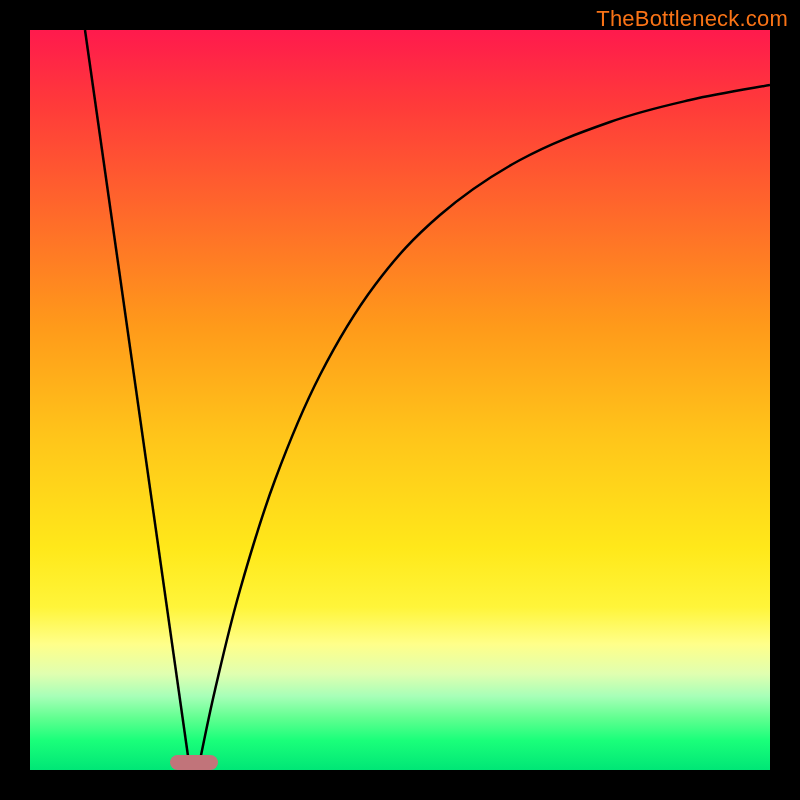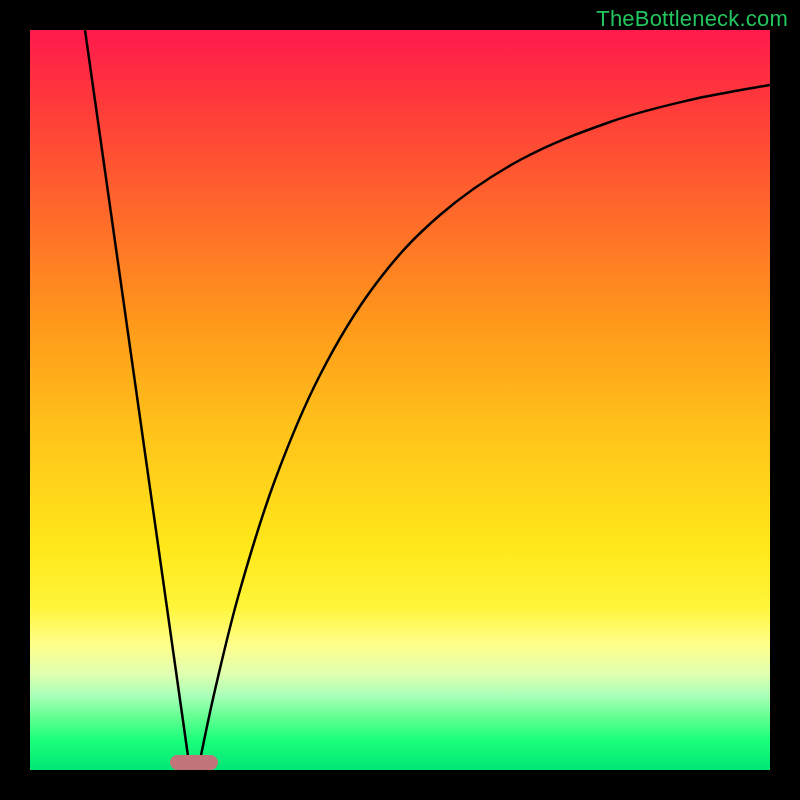--- a/index.html
+++ b/index.html
@@ -42,21 +42,21 @@
   }
   .marker {
     position: absolute;
     background: #c1747a;
     border-radius: 8px;
   }
   .watermark {
     position: absolute;
     top: 6px;
     right: 12px;
-    color: #22c55e;
+    color: #f97316;
     font-size: 22px;
     font-weight: 500;
     letter-spacing: 0.2px;
   }
 </style>
 </head>
 <body>
 
 <div class="watermark">TheBottleneck.com</div>
 

